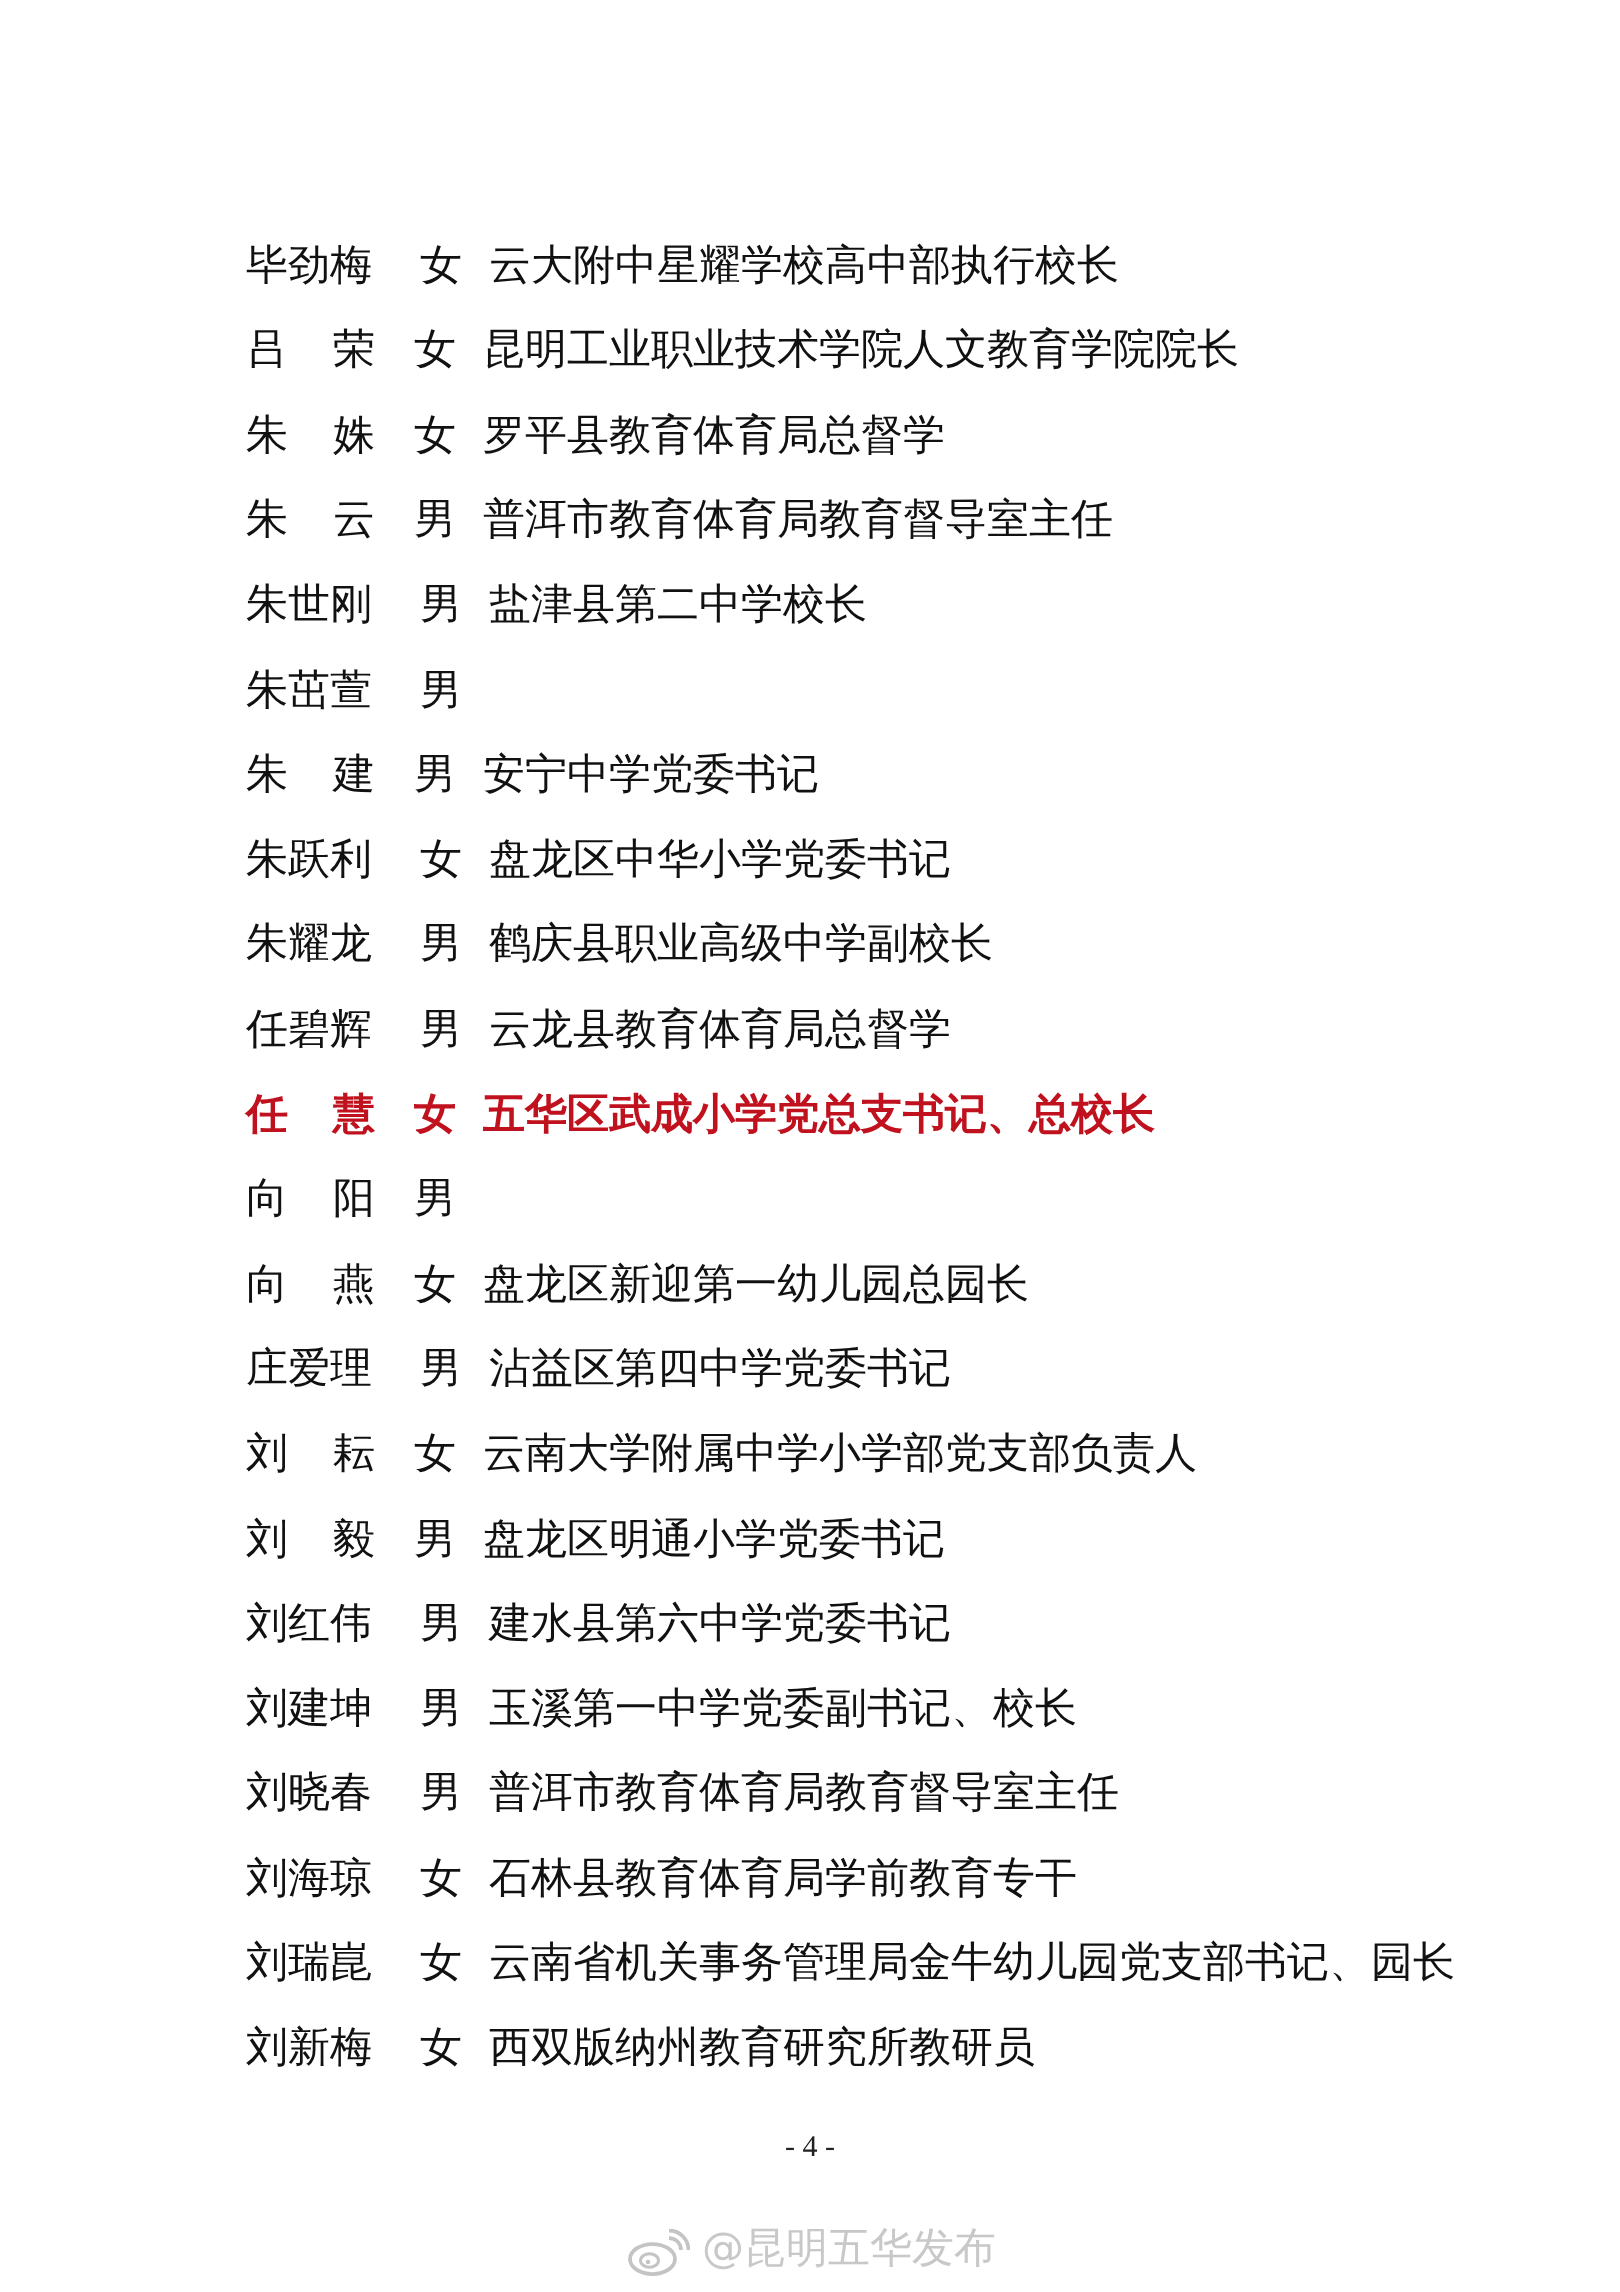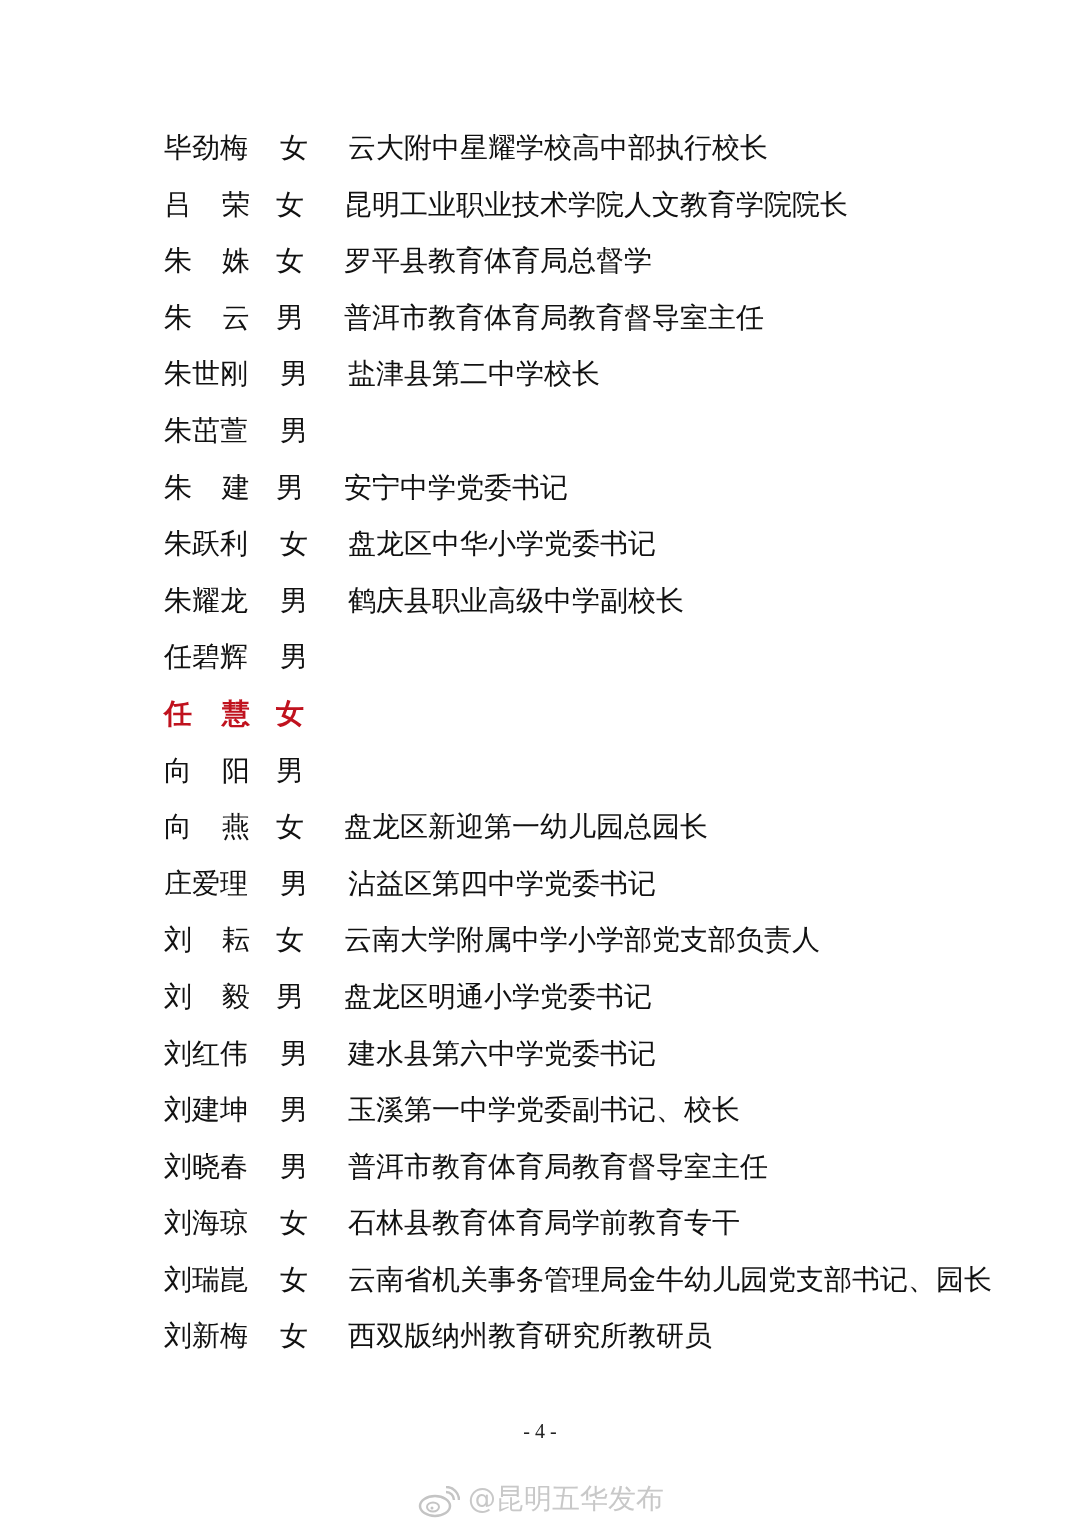--- a/index.html
+++ b/index.html
@@ -24,37 +24,37 @@
     }
     .list {
       position: absolute;
       left: 164px;
       top: 134px;
       width: 860px;
     }
     .row {
       height: 56.6px;
       display: flex;
-      align-items: flex-start;
+      align-items: flex-end;
       font-size: 28px;
       line-height: 1;
       white-space: nowrap;
     }
     .row .name {
       width: 90px;
       display: flex;
       justify-content: space-between;
       letter-spacing: 0;
     }
     .row .gender {
       width: 30px;
       margin-left: 26px;
     }
     .row .title {
-      margin-left: 38px;
+      margin-left: 16px;
     }
     .row.highlight {
       color: #c0121e;
       font-weight: bold;
     }
     .page-number {
       position: absolute;
       left: 0;
       width: 1080px;
       top: 1420px;
@@ -135,27 +135,29 @@
         <span class="title">盘龙区中华小学党委书记</span>
       </div>
       <div class="row">
         <span class="name">朱耀龙</span>
         <span class="gender">男</span>
         <span class="title">鹤庆县职业高级中学副校长</span>
       </div>
       <div class="row">
         <span class="name">任碧辉</span>
         <span class="gender">男</span>
+        <span class="title">云龙县教育体育局总督学</span>
       </div>
       <div class="row highlight">
         <span class="name" style="width: 86px;">
           <span>任</span>
           <span>慧</span>
         </span>
         <span class="gender">女</span>
+        <span class="title">五华区武成小学党总支书记、总校长</span>
       </div>
       <div class="row">
         <span class="name" style="width: 86px;">
           <span>向</span>
           <span>阳</span>
         </span>
         <span class="gender">男</span>
       </div>
       <div class="row">
         <span class="name" style="width: 86px;">

